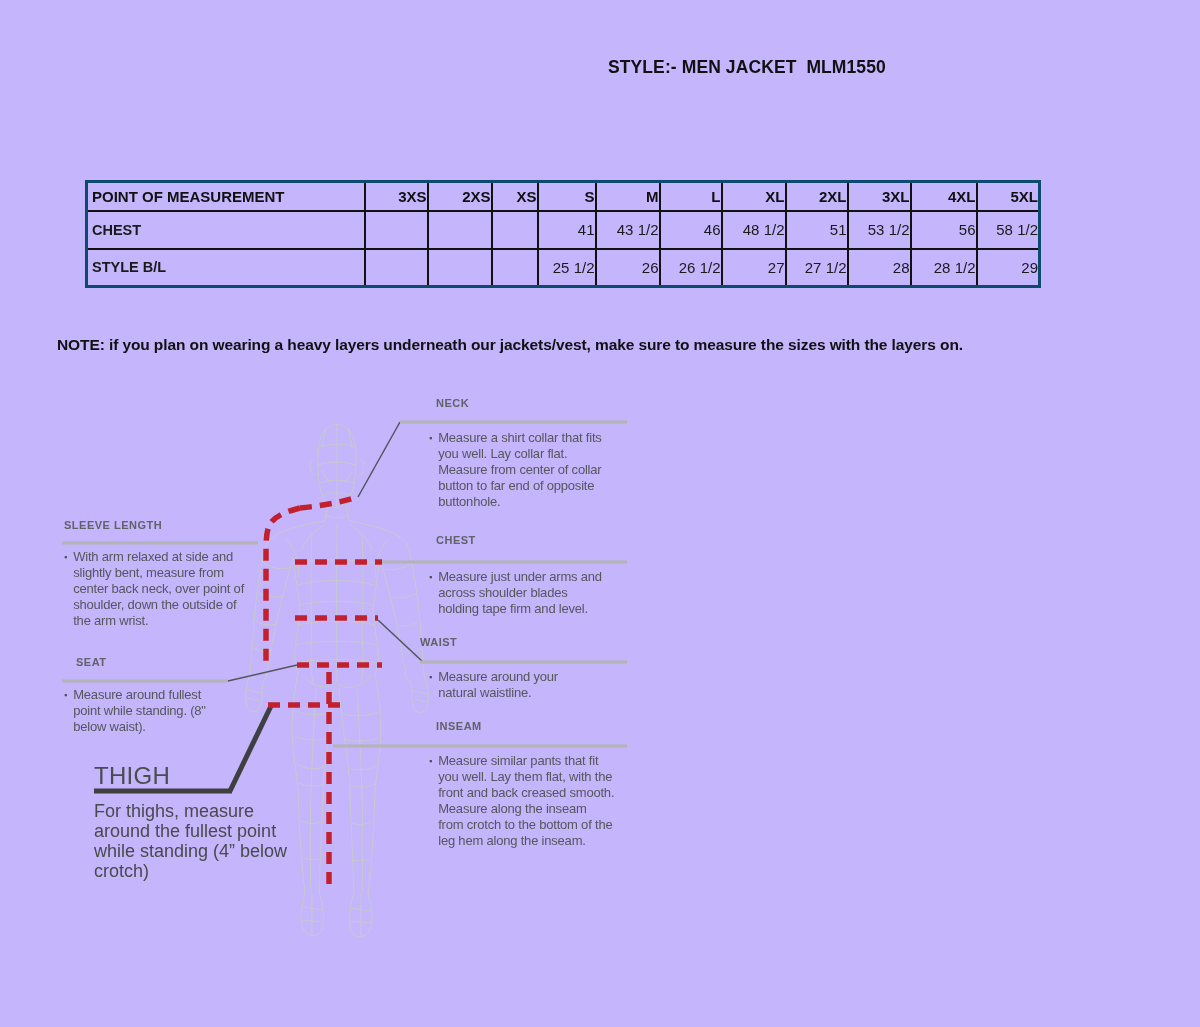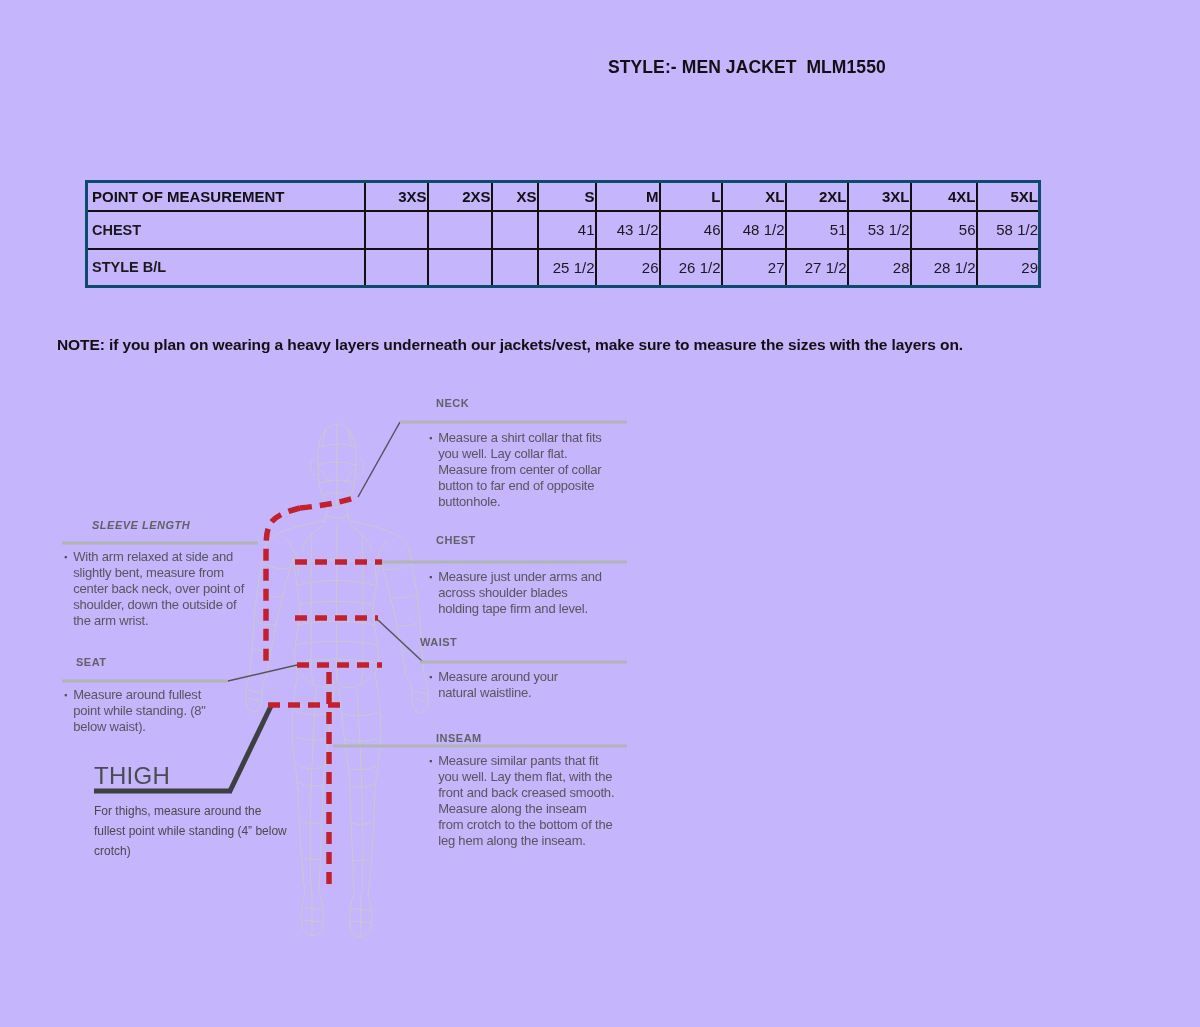--- a/index.html
+++ b/index.html
@@ -42,21 +42,21 @@
     color:#616265; letter-spacing:0.5px; white-space:nowrap;
   }
   .callout-item { position:absolute; display:flex; gap:6px; }
   .bullet { font-size:9px; line-height:17px; color:#4d4e50; flex:0 0 auto; }
   .callout-text { font-size:13px; line-height:16px; color:#56575a; letter-spacing:-0.2px; }
 
   .thigh-title {
     position:absolute; font-size:24px; font-weight:400;
     color:#4b4c4e; letter-spacing:0.3px; white-space:nowrap;text-align:center;
   }
-  .thigh-text { position:absolute; font-size:12px; line-height:20px; color:#4a4a4a; }
+  .thigh-text { position:absolute; font-size:18px; line-height:20px; color:#4a4a4a; }
 </style>
 </head>
 <body>
 
 <div class="page">
 
   <div class="doc-title">STYLE:- MEN JACKET  MLM1550</div>
 
   <table class="size-table">
     <colgroup>
@@ -210,27 +210,27 @@
       <span class="bullet">▪</span>
       <div class="callout-text">Measure just under arms and across shoulder blades holding tape firm and level.</div>
     </div>
 
     <div class="callout-title" style="left:360px; top:243px;">WAIST</div>
     <div class="callout-item" style="left:369px; top:276px; width:160px;">
       <span class="bullet">▪</span>
       <div class="callout-text">Measure around your natural waistline.</div>
     </div>
 
-    <div class="callout-title" style="left:376px; top:327px;margin-top:12px;">INSEAM</div>
+    <div class="callout-title" style="left:376px; top:327px;">INSEAM</div>
     <div class="callout-item" style="left:369px; top:360px; width:186px;">
       <span class="bullet">▪</span>
       <div class="callout-text">Measure similar pants that fit you well. Lay them flat, with the front and back creased smooth. Measure along the inseam from crotch to the bottom of the leg hem along the inseam.</div>
     </div>
 
-    <div class="callout-title" style="left:32px; top:126px;font-style:italic;">SLEEVE LENGTH</div>
+    <div class="callout-title" style="left:4px; top:126px;">SLEEVE LENGTH</div>
     <div class="callout-item" style="left:4px; top:156px; width:192px;">
       <span class="bullet">▪</span>
       <div class="callout-text">With arm relaxed at side and slightly bent, measure from center back neck, over point of shoulder, down the outside of the arm wrist.</div>
     </div>
 
     <div class="callout-title" style="left:16px; top:263px;">SEAT</div>
     <div class="callout-item" style="left:4px; top:294px; width:165px;">
       <span class="bullet">▪</span>
       <div class="callout-text">Measure around fullest point while standing. (8" below waist).</div>
     </div>

